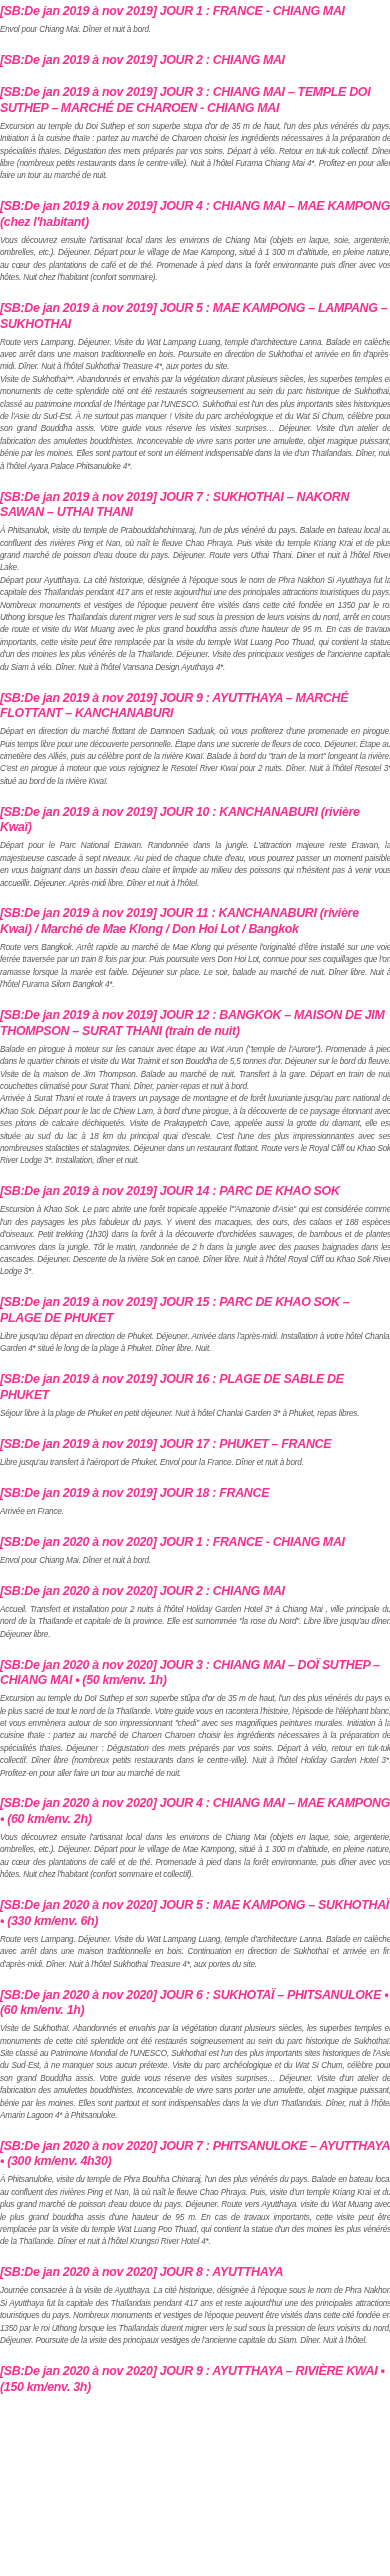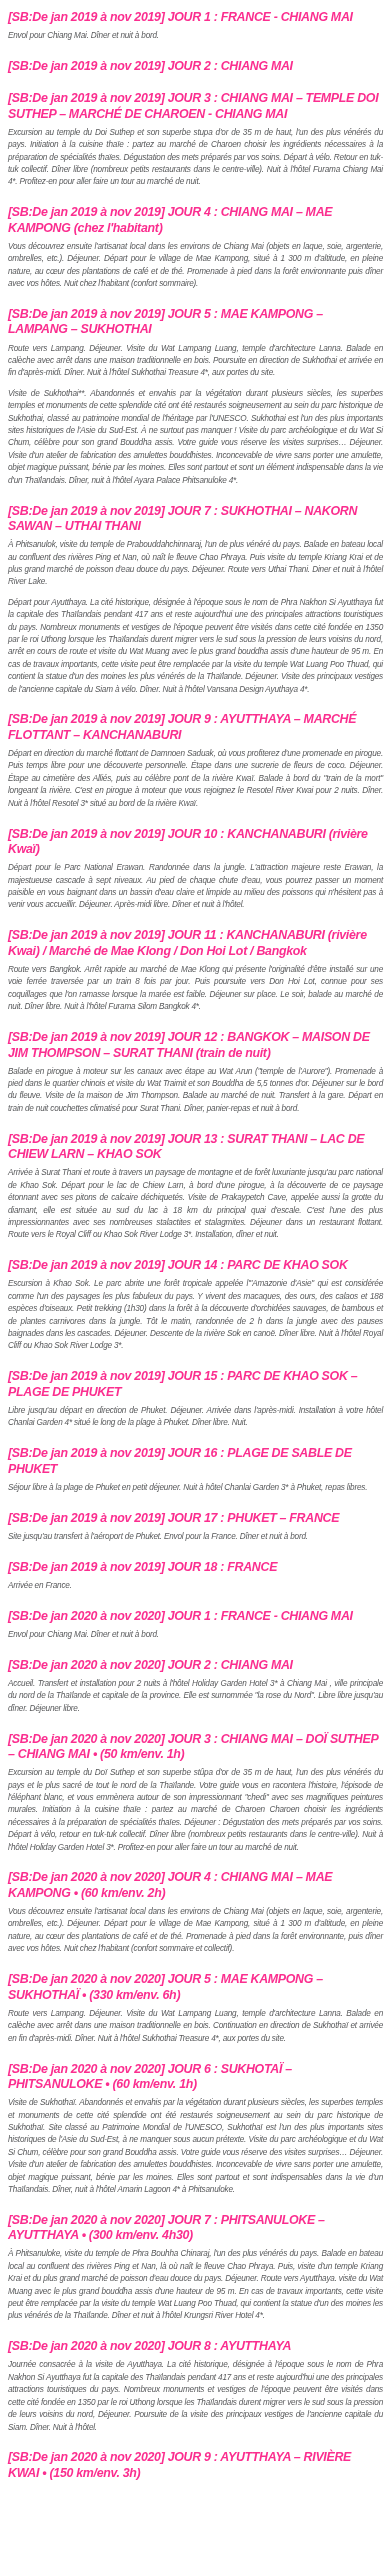--- a/index.html
+++ b/index.html
@@ -2,21 +2,21 @@
 <html lang="fr" style="font-size:8.2px"><head>
 <meta charset="utf-8">
 <style>
   html, body { margin: 0; padding: 0; background: #ffffff; }
   body {
     width: 391px;
     font-family: "Liberation Sans", sans-serif;
     -webkit-font-smoothing: antialiased;
   }
   .itinerary { padding: 2.1px 0 10.3px 0; }
-  section.block { margin: 8px; }
+  section.block { margin: 0; }
   section.block h2 {
     color: #fb2e8f;
     font-size: 12.4px;
     line-height: 15.5px;
     font-weight: bold;
     font-style: italic;
     letter-spacing: -0.3px;
     margin: 16.5px 0 4.6px 0;
     text-align: left;
   }
@@ -96,21 +96,20 @@
         <p class="line">Route vers Bangkok. Arrêt rapide au marché de Mae Klong qui présente l'originalité d'être installé sur une voie ferrée traversée par un train 8 fois par jour. Puis poursuite vers Don Hoi Lot, connue pour ses coquillages que l'on ramasse lorsque la marée est faible. Déjeuner sur place. Le soir, balade au marché de nuit. Dîner libre. Nuit à l'hôtel Furama Silom Bangkok 4*.</p>
       </div>
   </section>
     <section class="block">
     <h2>[SB:De jan 2019 à nov 2019] JOUR 12 : BANGKOK – MAISON DE JIM THOMPSON – SURAT THANI (train de nuit)</h2>
     <div>
         <p class="line">Balade en pirogue à moteur sur les canaux avec étape au Wat Arun ("temple de l'Aurore"). Promenade à pied dans le quartier chinois et visite du Wat Traimit et son Bouddha de 5,5 tonnes d'or. Déjeuner sur le bord du fleuve. Visite de la maison de Jim Thompson. Balade au marché de nuit. Transfert à la gare. Départ en train de nuit couchettes climatisé pour Surat Thani. Dîner, panier-repas et nuit à bord.</p>
       </div>
   </section>
     <section class="block">
-    <h2>[SB:De jan 2019 à nov 2019] JOUR 13 : SURAT THANI – LAC DE CHIEW LARN – KHAO SOK</h2>
     <div>
         <p class="line">Arrivée à Surat Thani et route à travers un paysage de montagne et de forêt luxuriante jusqu'au parc national de Khao Sok. Départ pour le lac de Chiew Larn, à bord d'une pirogue, à la découverte de ce paysage étonnant avec ses pitons de calcaire déchiquetés. Visite de Prakaypetch Cave, appelée aussi la grotte du diamant, elle est située au sud du lac à 18 km du principal quai d'escale. C'est l'une des plus impressionnantes avec ses nombreuses stalactites et stalagmites. Déjeuner dans un restaurant flottant. Route vers le Royal Cliff ou Khao Sok River Lodge 3*. Installation, dîner et nuit.</p>
       </div>
   </section>
     <section class="block">
     <h2>[SB:De jan 2019 à nov 2019] JOUR 14 : PARC DE KHAO SOK</h2>
     <div>
         <p class="line">Escursion à Khao Sok. Le parc abrite une forêt tropicale appelée l'"Amazonie d'Asie" qui est considérée comme l'un des paysages les plus fabuleux du pays. Y vivent des macaques, des ours, des calaos et 188 espèces d'oiseaux. Petit trekking (1h30) dans la forêt à la découverte d'orchidées sauvages, de bambous et de plantes carnivores dans la jungle. Tôt le matin, randonnée de 2 h dans la jungle avec des pauses baignades dans les cascades. Déjeuner. Descente de la rivière Sok en canoë. Dîner libre. Nuit à l'hôtel Royal Cliff ou Khao Sok River Lodge 3*.</p>
       </div>
   </section>
@@ -122,21 +121,21 @@
   </section>
     <section class="block">
     <h2>[SB:De jan 2019 à nov 2019] JOUR 16 : PLAGE DE SABLE DE PHUKET</h2>
     <div>
         <p class="line">Séjour libre à la plage de Phuket en petit déjeuner. Nuit à hôtel Chanlai Garden 3* à Phuket, repas libres.</p>
       </div>
   </section>
     <section class="block">
     <h2>[SB:De jan 2019 à nov 2019] JOUR 17 : PHUKET – FRANCE</h2>
     <div>
-        <p class="line">Site jusqu'au transfert à l'aéroport de Phuket. Envol pour la France. Dîner et nuit à bord.</p>
+        <p class="line">Libre jusqu'au transfert à l'aéroport de Phuket. Envol pour la France. Dîner et nuit à bord.</p>
       </div>
   </section>
     <section class="block">
     <h2>[SB:De jan 2019 à nov 2019] JOUR 18 : FRANCE</h2>
     <div>
         <p class="line">Arrivée en France.</p>
       </div>
   </section>
     <section class="block">
     <h2>[SB:De jan 2020 à nov 2020] JOUR 1 : FRANCE - CHIANG MAI</h2>

